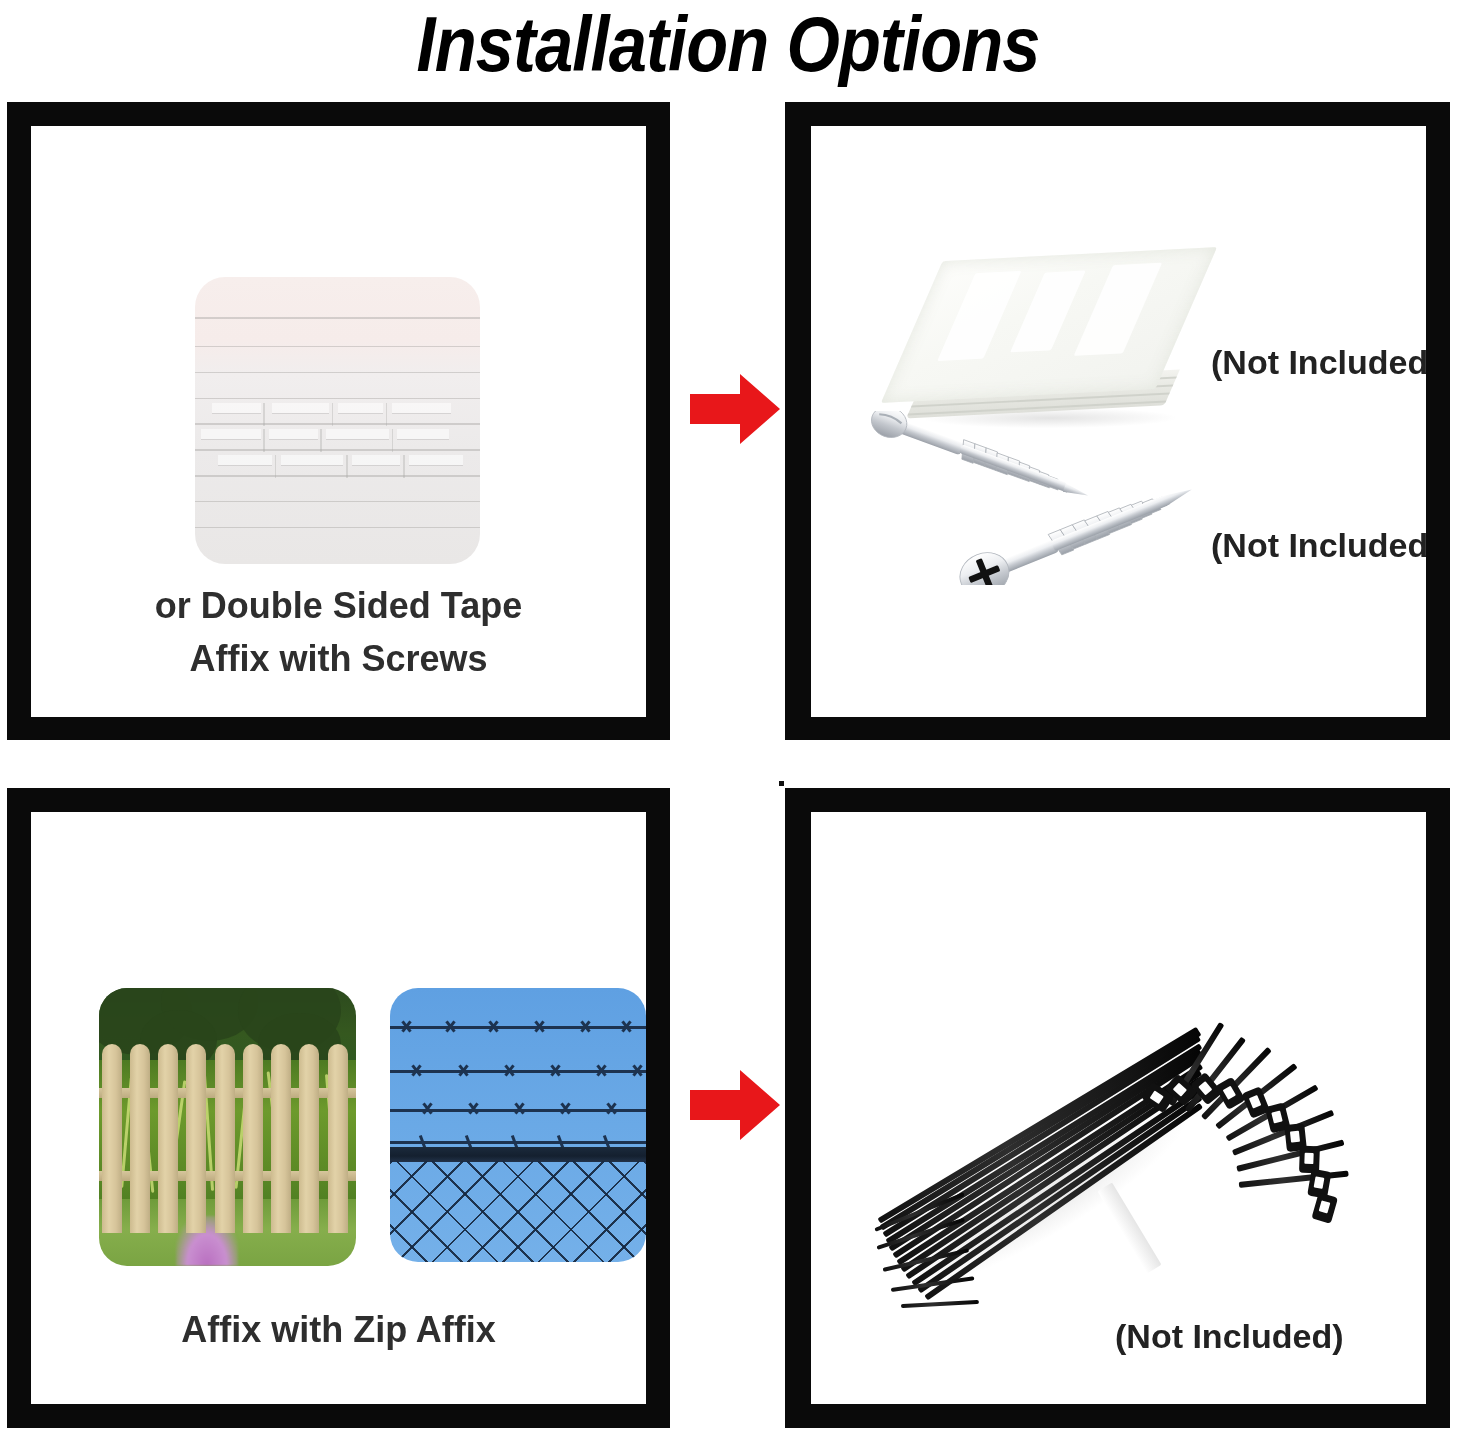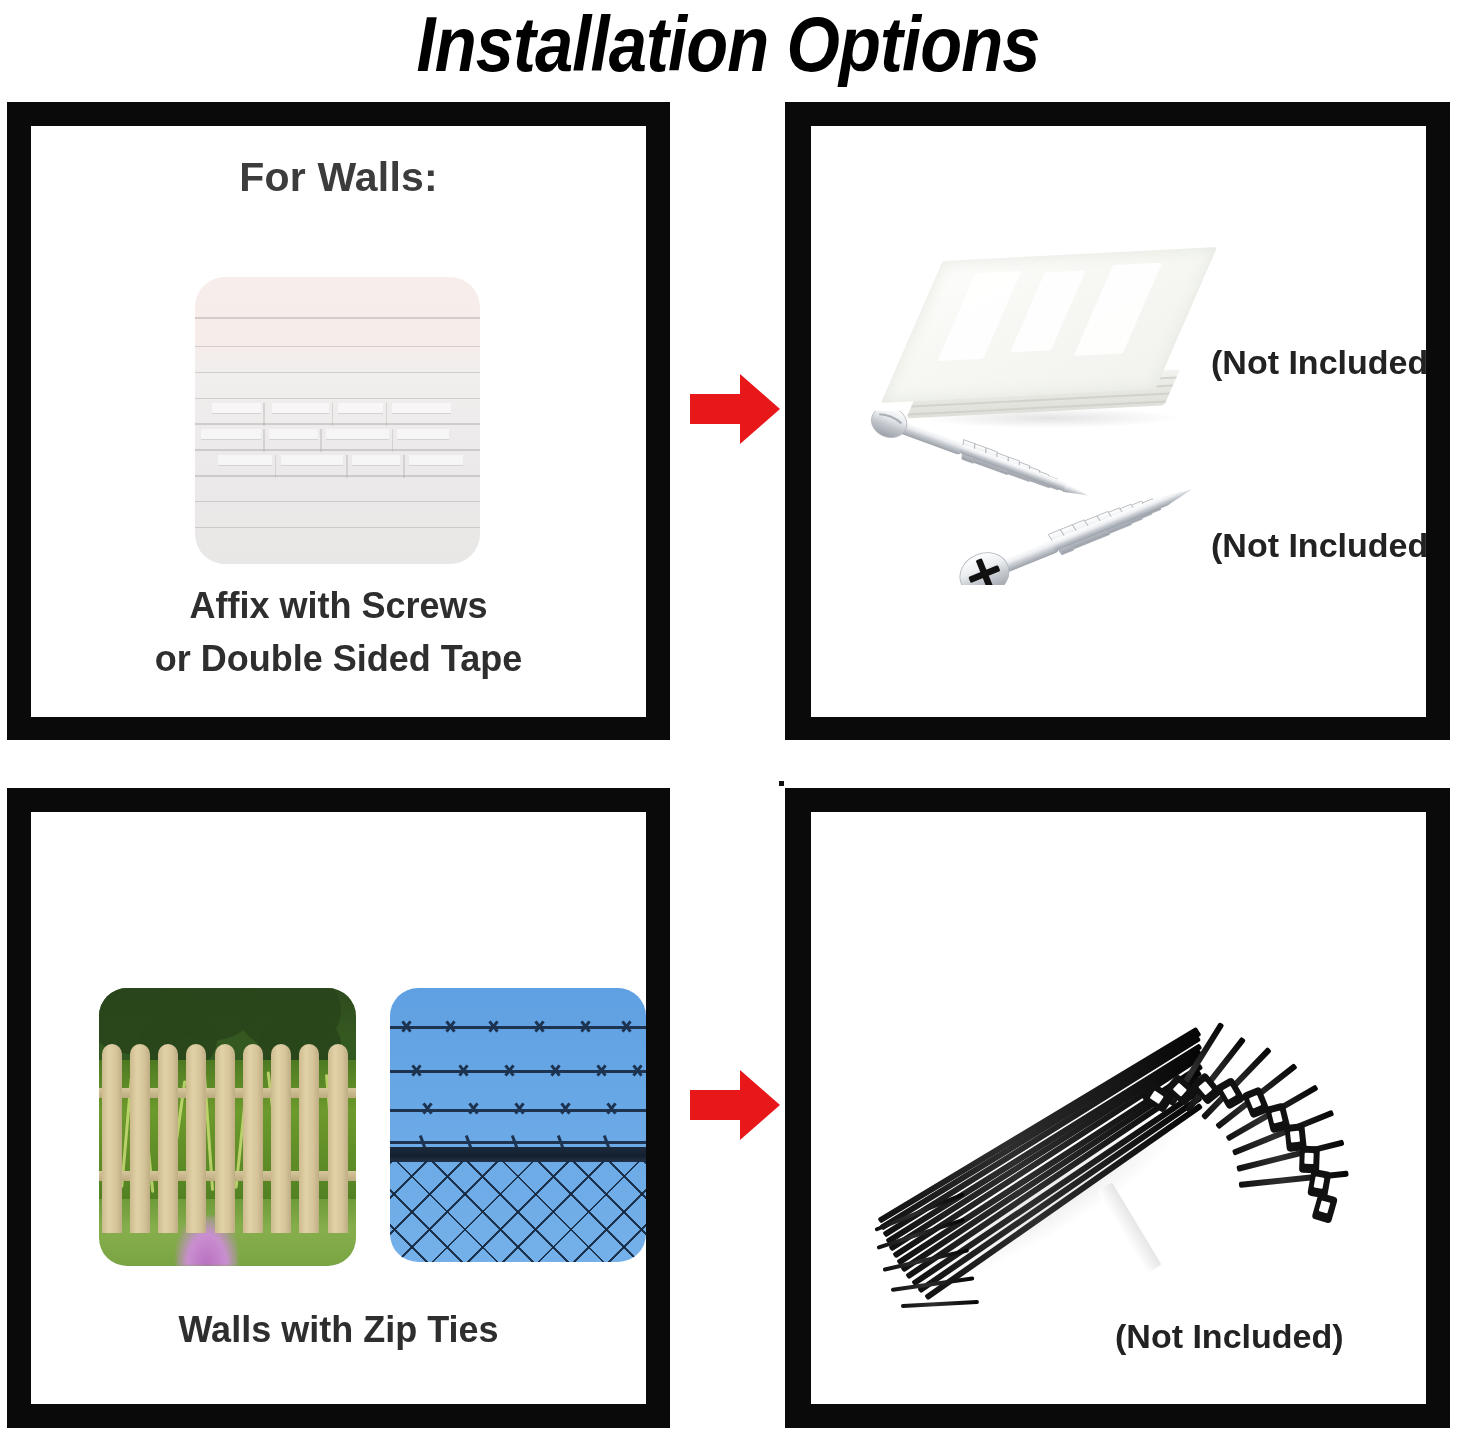--- a/index.html
+++ b/index.html
@@ -271,21 +271,20 @@
 </head>
 <body>
 
 <div class="title-bar">
   <div class="title-text">Installation Options</div>
 </div>
 
 <div class="panel p-tl">
   <div class="panel-inner">
 
-    <div class="panel-heading">For Walls:</div>
 
     <div class="wall-swatch">
       <div class="mortar" style="top:14%"></div>
       <div class="mortar" style="top:24%"></div>
       <div class="mortar" style="top:33%"></div>
       <div class="mortar" style="top:42%"></div>
       <div class="mortar" style="top:51%"></div>
       <div class="mortar" style="top:60%"></div>
       <div class="mortar" style="top:69%"></div>
       <div class="mortar" style="top:78%"></div>
@@ -307,22 +306,22 @@
       <div class="vtick" style="left:67%; top:44%; height:8%;"></div>
       <div class="vtick" style="left:24%; top:53%; height:8%;"></div>
       <div class="vtick" style="left:44%; top:53%; height:8%;"></div>
       <div class="vtick" style="left:69%; top:53%; height:8%;"></div>
       <div class="vtick" style="left:28%; top:62%; height:8%;"></div>
       <div class="vtick" style="left:53%; top:62%; height:8%;"></div>
       <div class="vtick" style="left:73%; top:62%; height:8%;"></div>
     </div>
 
     <div class="caption">
+      <div>or Double Sided Tape</div>
       <div>Affix with Screws</div>
-      <div>or Double Sided Tape</div>
     </div>
 
   </div>
 </div>
 
 <div class="arrow arrow-top">
   <svg viewBox="0 0 94 74" width="94" height="74">
     <polygon points="2,22 52,22 52,2 92,37 52,72 52,52 2,52" fill="#e8171a"></polygon>
   </svg>
 </div>
@@ -507,21 +506,21 @@
       <div class="barb" style="left:28%; top:55.4%; transform:rotate(70deg);"></div>
       <div class="barb" style="left:46%; top:55.4%; transform:rotate(70deg);"></div>
       <div class="barb" style="left:64%; top:55.4%; transform:rotate(70deg);"></div>
       <div class="barb" style="left:82%; top:55.4%; transform:rotate(70deg);"></div>
 
       <div class="wire-rail" style="top:58%;"></div>
       <div class="mesh" style="top:63%; height:37%;"></div>
     </div>
 
     <div class="caption">
-      <div>Walls with Zip Ties</div>
+      <div>Affix with Zip Affix</div>
     </div>
 
   </div>
 </div>
 
 <div class="arrow arrow-bot">
   <svg viewBox="0 0 94 74" width="94" height="74">
     <polygon points="2,22 52,22 52,2 92,37 52,72 52,52 2,52" fill="#e8171a"></polygon>
   </svg>
 </div>

